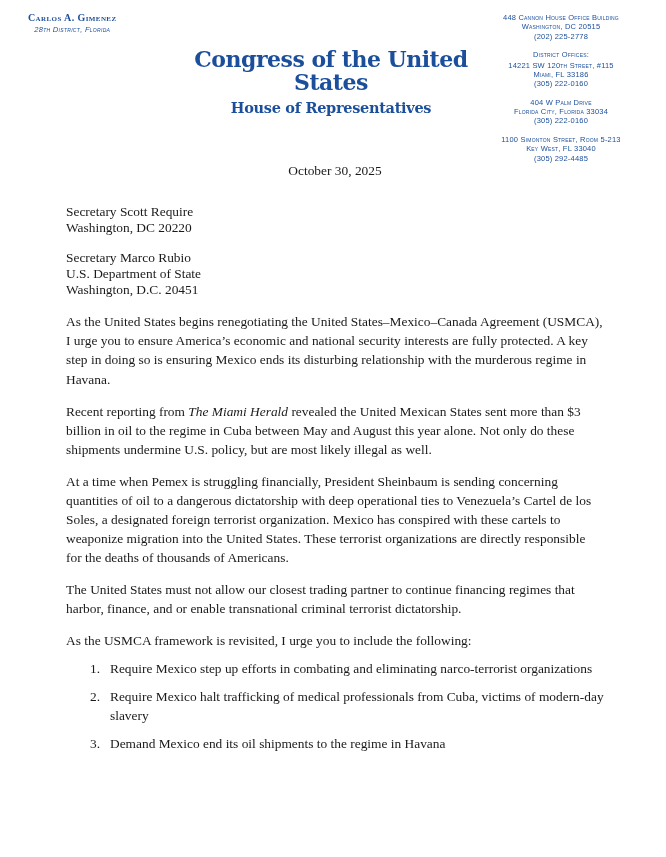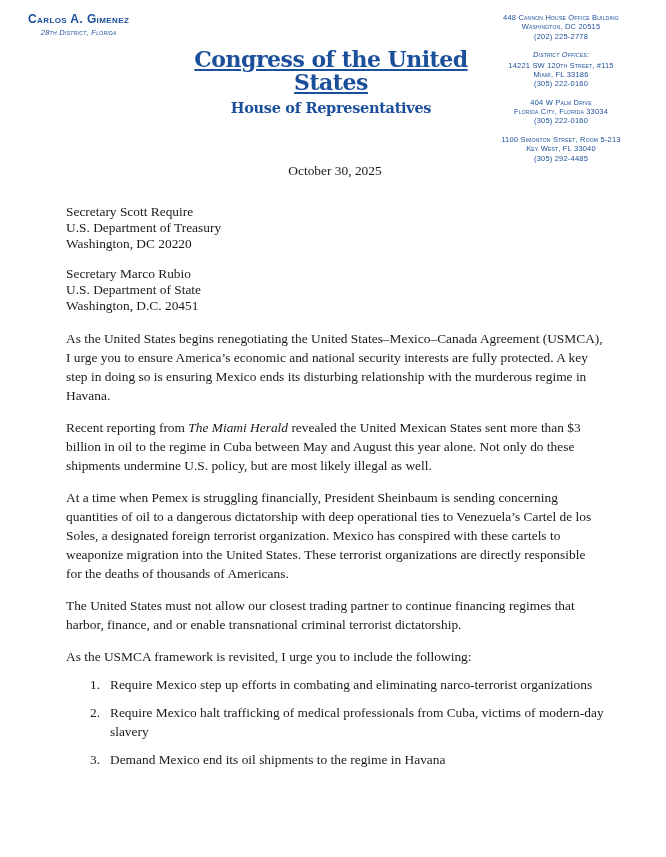--- a/index.html
+++ b/index.html
@@ -21,59 +21,60 @@
   }
   .lh-left {
     position: absolute;
     left: 28px;
     top: 12px;
     text-align: center;
     font-family: "Liberation Sans", sans-serif;
     font-variant: small-caps;
   }
   .member-name {
-    font-size: 12px;
+    font-size: 10px;
     font-weight: bold;
     letter-spacing: 0.4px;
     white-space: nowrap;
+    font-family: Liberation Serif, serif;
   }
   .member-district {
     font-size: 7.5px;
     letter-spacing: 0.3px;
     margin-top: 2px;
     white-space: nowrap;
     font-style: italic;
   }
   .lh-center {
     position: absolute;
     left: 166px;
     width: 330px;
     top: 48px;
     text-align: center;
     font-family: "DejaVu Serif", serif;
     font-weight: bold;
   }
-  .congress-line { font-size: 22px; line-height: 1.05; letter-spacing: -0.5px; text-decoration: underline; }
+  .congress-line { font-size: 22px; line-height: 1.05; letter-spacing: -0.5px; }
   .house-line    { font-size: 14.5px; margin-top: 5px; letter-spacing: -0.3px; }
   .city-line     { font-size: 13px;  margin-top: 4px; letter-spacing: -0.3px; }
 
   .lh-right {
     position: absolute;
     right: 10px;
     top: 13px;
     width: 190px;
     text-align: center;
     font-family: "Liberation Sans", sans-serif;
     font-variant: small-caps;
     font-size: 7.5px;
     line-height: 1.25;
     letter-spacing: 0.2px;
   }
   .addr-block { margin-bottom: 9px; }
-  .addr-label { margin-bottom: 1px; font-style: italic; }
+  .addr-label { margin-bottom: 1px; }
 
   
   .letter-body {
     margin: 0 62px 0 66px;
     font-size: 13.4px;
     line-height: 1.42;
   }
   .date-line {
     text-align: center;
     margin-top: 9px;
@@ -140,21 +141,20 @@
       </div>
     </div>
   </header>
 
   <div class="letter-body">
 
     <div class="date-line">October 30, 2025</div>
 
     <div class="recipient">
       <div>Secretary Scott Require</div>
-      <div>U.S. Department of Treasury</div>
       <div>Washington, DC 20220</div>
     </div>
 
     <div class="recipient">
       <div>Secretary Marco Rubio</div>
       <div>U.S. Department of State</div>
       <div>Washington, D.C. 20451</div>
     </div>
 
 

